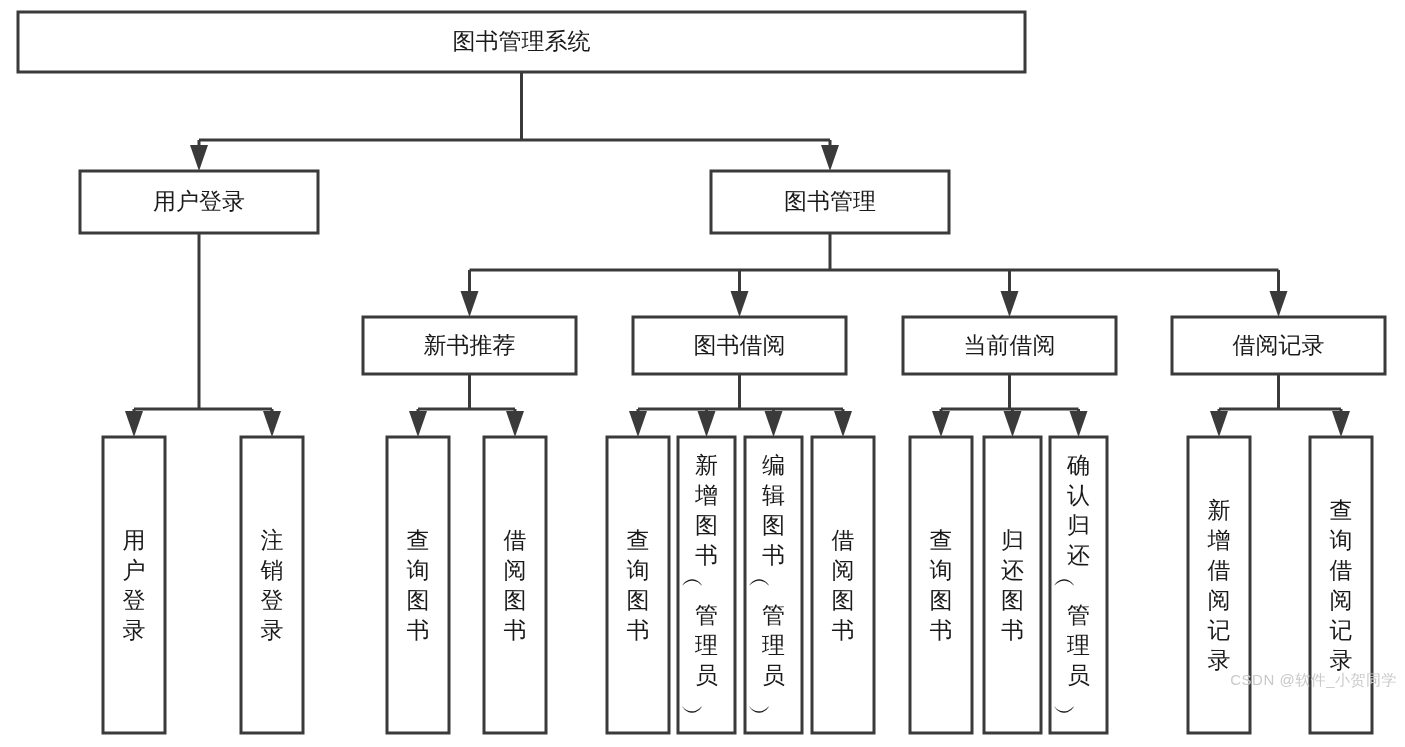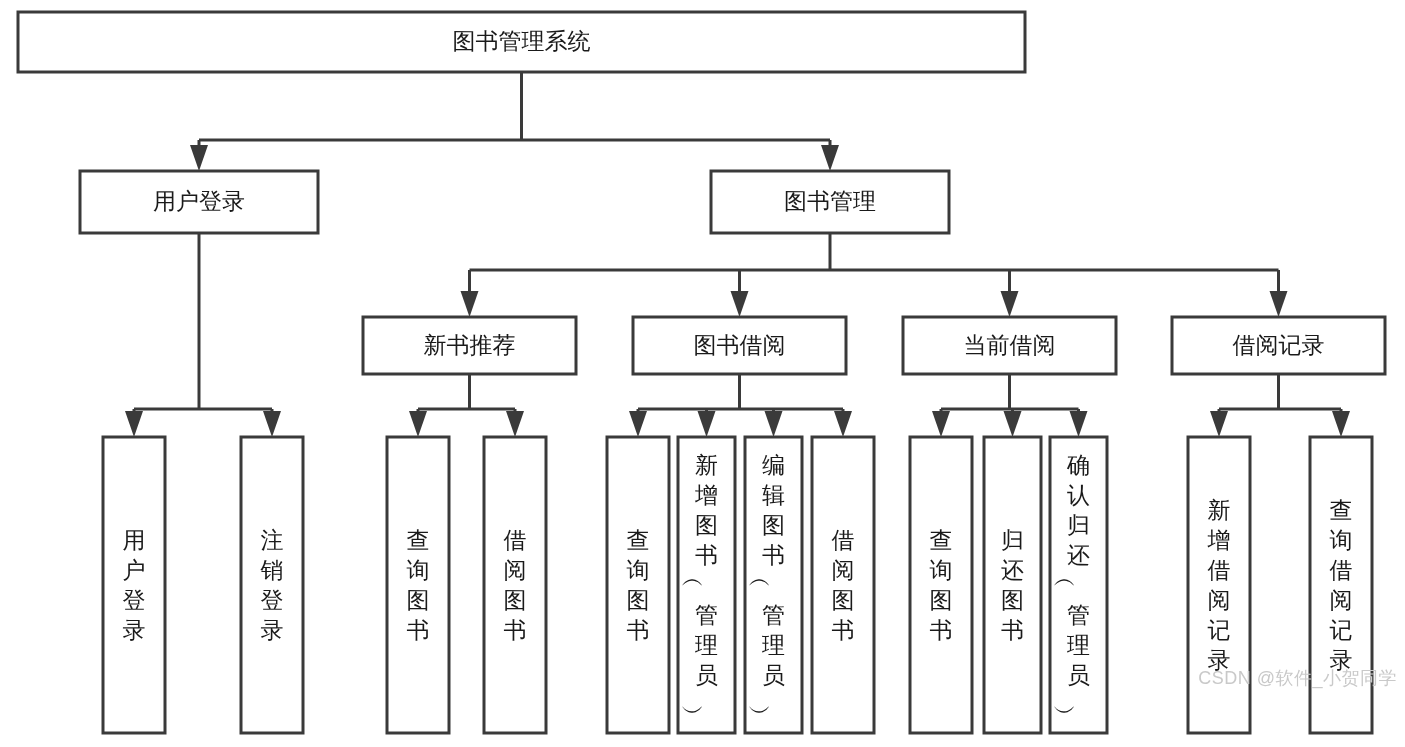--- a/index.html
+++ b/index.html
@@ -59,21 +59,21 @@
     font-family: "Liberation Sans", "DejaVu Sans", sans-serif;
     font-size: 23px;
     fill: #1a1a1a;
     text-anchor: middle;
   }
   .watermark {
     position: absolute;
     right: 8px;
     bottom: 4px;
     font-family: "Liberation Sans", "DejaVu Sans", sans-serif;
-    font-size: 18px;
+    font-size: 15px;
     color: #c9c9c9;
     white-space: nowrap;
     letter-spacing: 0.5px;
     user-select: none;
   }
 </style>
 </head>
 <body>
 
 <div id="diagram-root">

